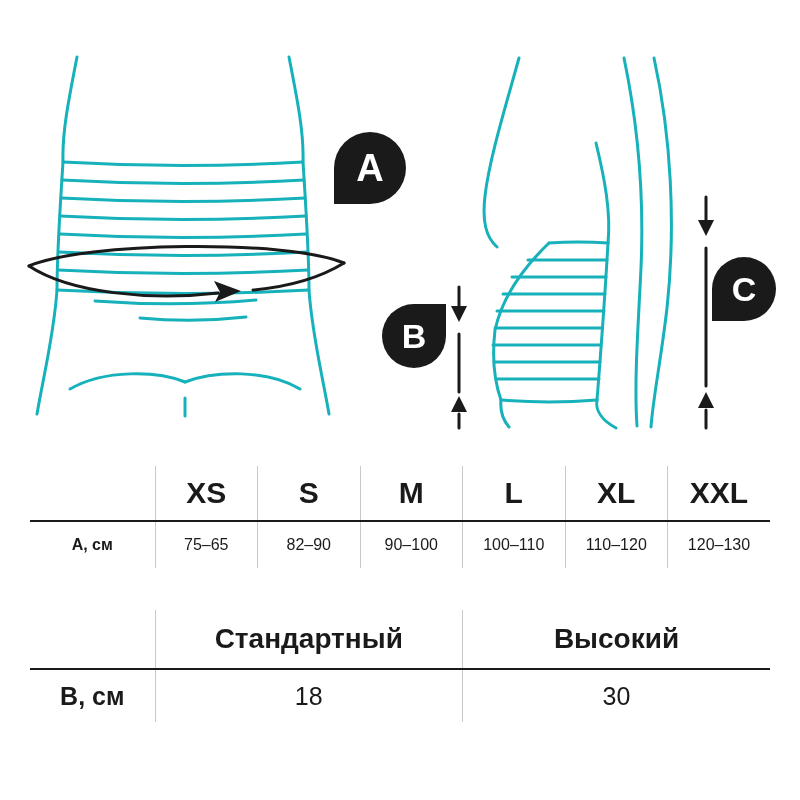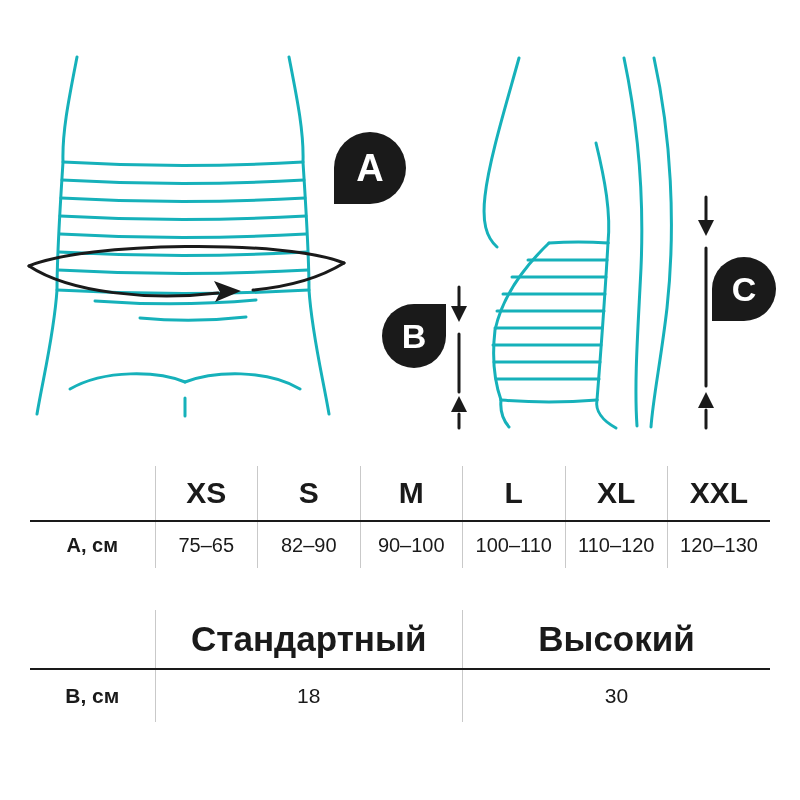--- a/index.html
+++ b/index.html
@@ -21,25 +21,25 @@
   .badge-c { left:712px; top:257px; width:64px; height:64px; border-radius:50% 50% 50% 0; font-size:34px; }
 
   table { border-collapse:collapse; table-layout:fixed; width:740px; margin-left:30px; }
   th, td { text-align:center; padding:0; font-weight:normal; }
   th { font-weight:bold; }
   th + th, td + td { border-left:1.5px solid #c9c9c9; }
   thead tr { border-bottom:2.5px solid #1a1a1a; }
 
   .t1 { margin-top:14px; }
   .t1 th { font-size:30px; height:54px; }
-  .t1 td { font-size:20px; height:46px; }
+  .t1 td { font-size:16px; height:46px; }
 
   .t2 { margin-top:42px; }
-  .t2 th { font-size:35px; height:58px; }
-  .t2 td { font-size:21px; height:52px; }
+  .t2 th { font-size:28px; height:58px; }
+  .t2 td { font-size:25px; height:52px; }
 
   .row-label { font-weight:bold; font-size:20px; }
 </style>
 </head>
 <body>
 
 <div class="illustration">
   <svg width="800" height="452" viewBox="0 0 800 452">
 
     <g stroke="#16b1ba" stroke-width="3" fill="none" stroke-linecap="round">

